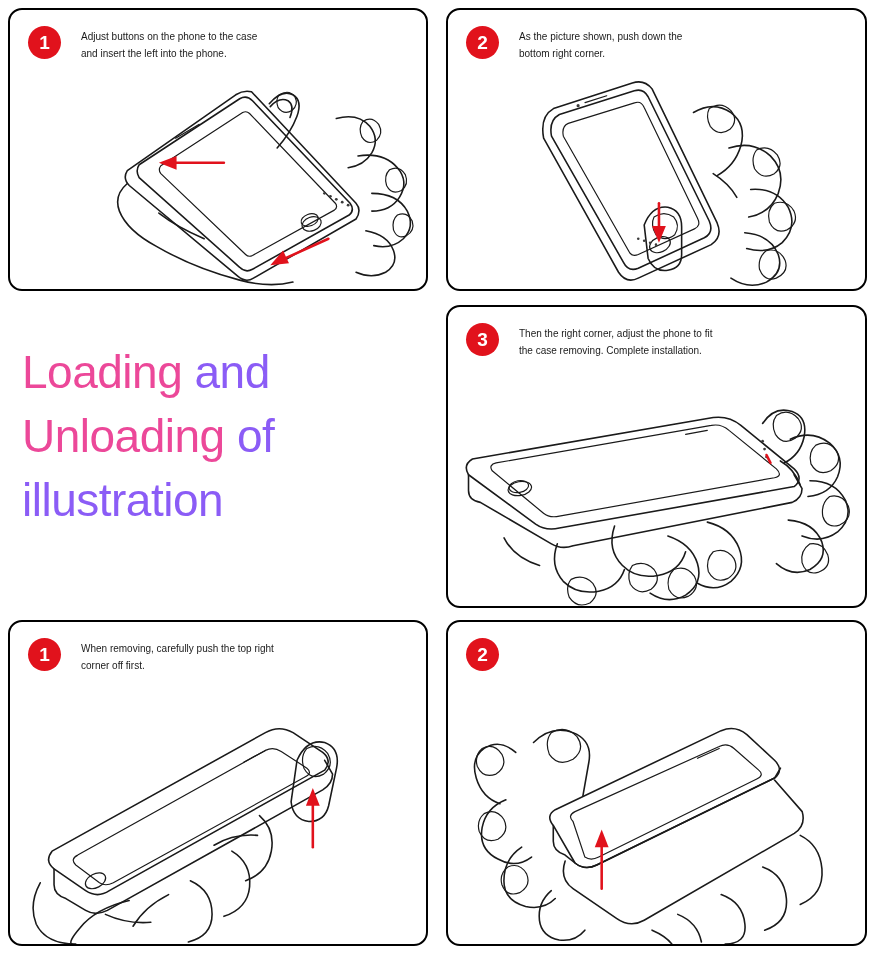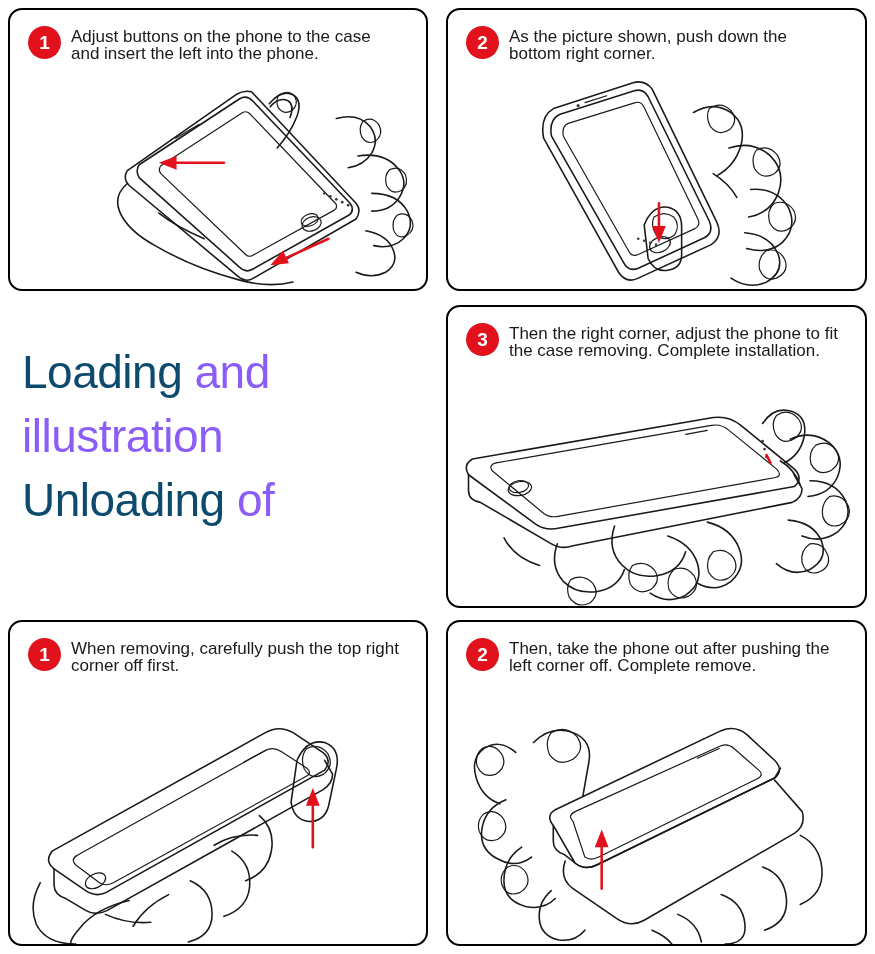--- a/index.html
+++ b/index.html
@@ -55,42 +55,43 @@
     border-radius: 50%;
     background: #e1121c;
     color: #ffffff;
     font-size: 19px;
     font-weight: bold;
     line-height: 33px;
     text-align: center;
     font-family: "Liberation Sans", sans-serif;
   }
   .caption {
-    font-size: 17px;
+    font-size: 10px;
     line-height: 17px;
     color: #1a1a1a;
     padding-top: 2px;
     white-space: pre-line;
+    margin-left: 10px;
   }
 
   
   .title-block {
     position: absolute;
     left: 22px;
     top: 340px;
     width: 400px;
   }
   .title-line {
     font-size: 46px;
     line-height: 64px;
     font-weight: normal;
     font-family: "Liberation Sans", sans-serif;
     letter-spacing: -0.5px;
   }
-  .red { color: #0c4a6e; margin-top: 40px; }
+  .red { color: #ec4899; margin-top: 40px; }
   .blk { color: #8b5cf6; }
 
   
   .illus {
     position: absolute;
     left: 0;
     top: 0;
     width: 100%;
     height: 100%;
     pointer-events: none;
@@ -263,22 +264,22 @@
         <circle cx="318" cy="136" r="1.4"></circle>
           <circle cx="320" cy="144" r="1.4"></circle>
         <circle cx="322" cy="152" r="1.4"></circle>
       </g>
       <path class="arrow" d="M322 150 L326 158" stroke-width="1.8"></path>
     </svg>
   </div>
 
   <div class="title-block">
     <div class="title-line"><span class="red">Loading</span><span class="blk"> and</span></div>
+    <div class="title-line"><span class="red">Unloading</span><span class="blk"> of</span></div>
     <div class="title-line"><span class="blk">illustration</span></div>
-    <div class="title-line"><span class="red">Unloading</span><span class="blk"> of</span></div>
   </div>
 
   <div class="panel p4">
     <div class="step-head">
       <div class="badge">1</div>
       <div class="caption">When removing, carefully push the top right
 corner off first.</div>
     </div>
     <svg class="illus" viewBox="0 0 420 326">
 
@@ -305,22 +306,20 @@
       <path class="ln" d="M206 226 Q226 214 250 216"></path>
 
       <path class="arrow" d="M306 228 L306 182"></path>
       <path class="arrow-head" d="M306 168 L299 186 L313 186 Z"></path>
     </svg>
   </div>
 
   <div class="panel p5">
     <div class="step-head">
       <div class="badge">2</div>
-      <div class="caption">Then, take the phone out after pushing the
-left corner off.  Complete remove.</div>
     </div>
     <svg class="illus" viewBox="0 0 421 326">
 
       <path class="ln" d="M106 206 Q98 196 108 190 L276 110 Q290 104 302 114 L330 140 Q340 150 330 158 L150 246 Q138 252 128 244 Z"></path>
       <path class="ln" d="M106 206 L106 222 Q106 232 118 236 L128 244 Q138 252 150 246 L330 158 L336 148"></path>
 
       <path class="ln" d="M118 242 Q112 260 126 270 L170 300 Q184 310 198 302 L350 214 Q362 206 358 192 L330 160"></path>
 
       <path class="ln-thin" d="M126 202 Q120 196 128 192 L274 126 Q282 122 289 128 L314 150 Q320 155 312 159 L152 238 Q144 242 138 238 Z"></path>
 

